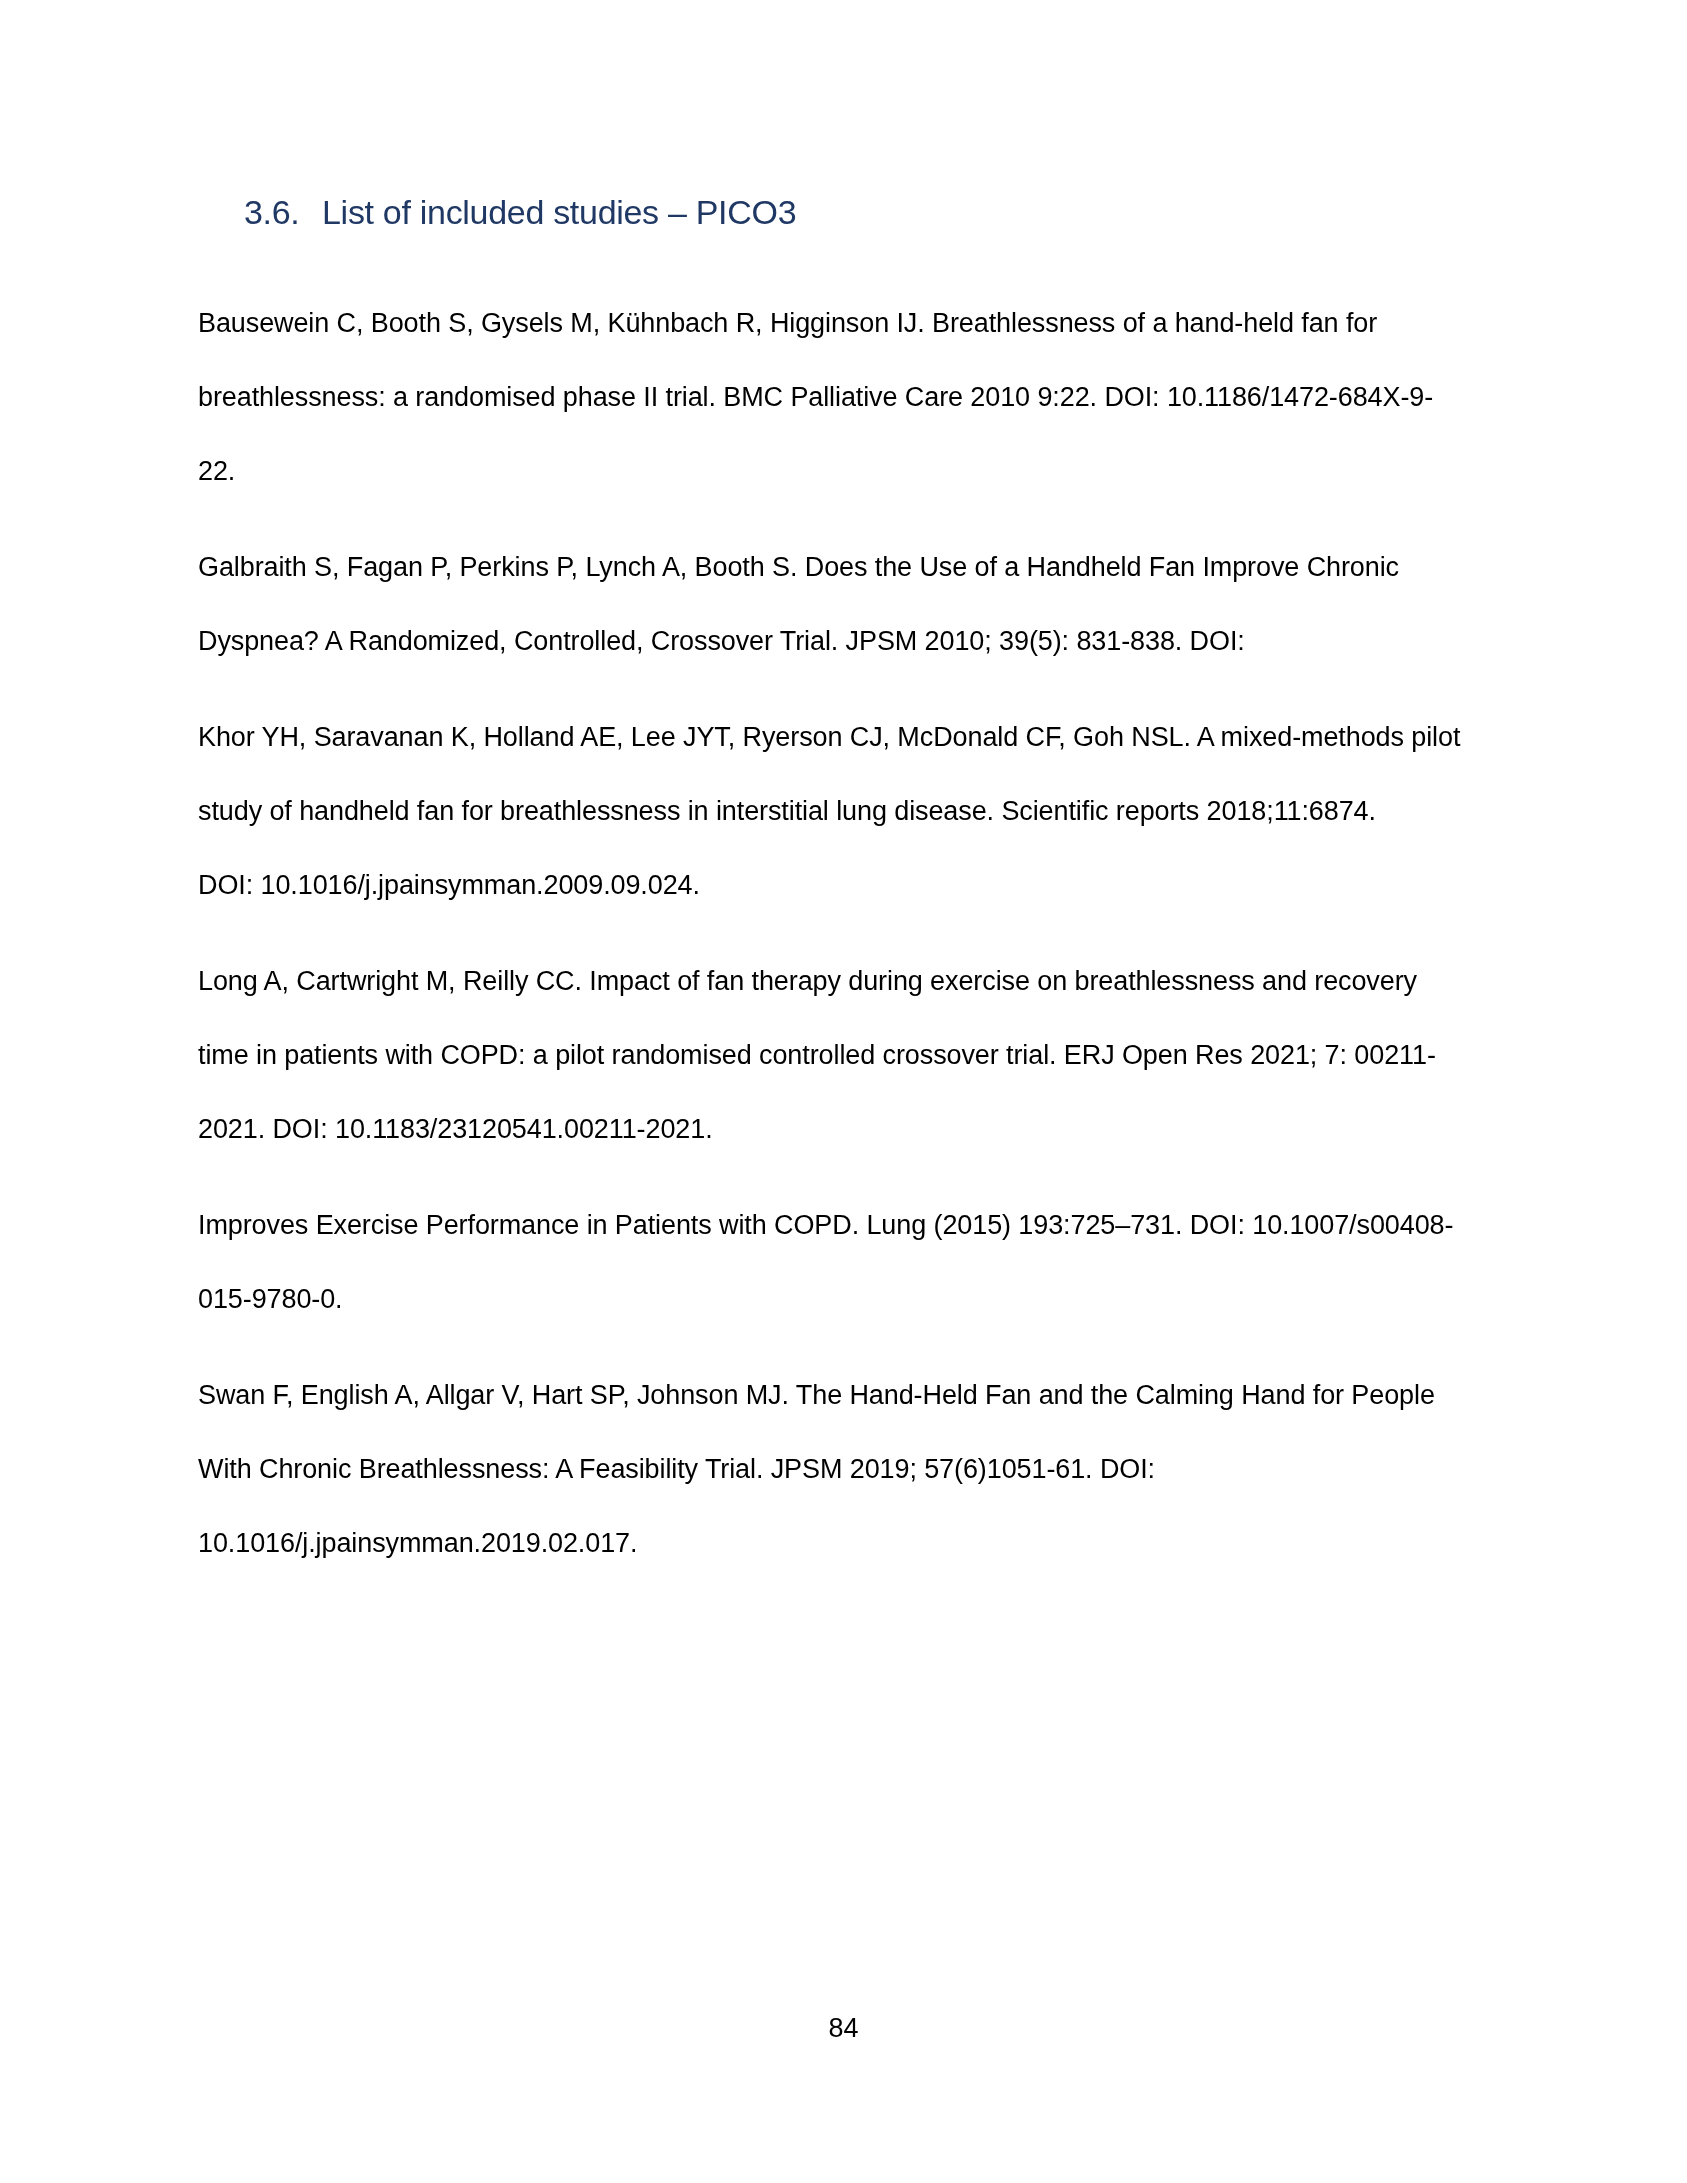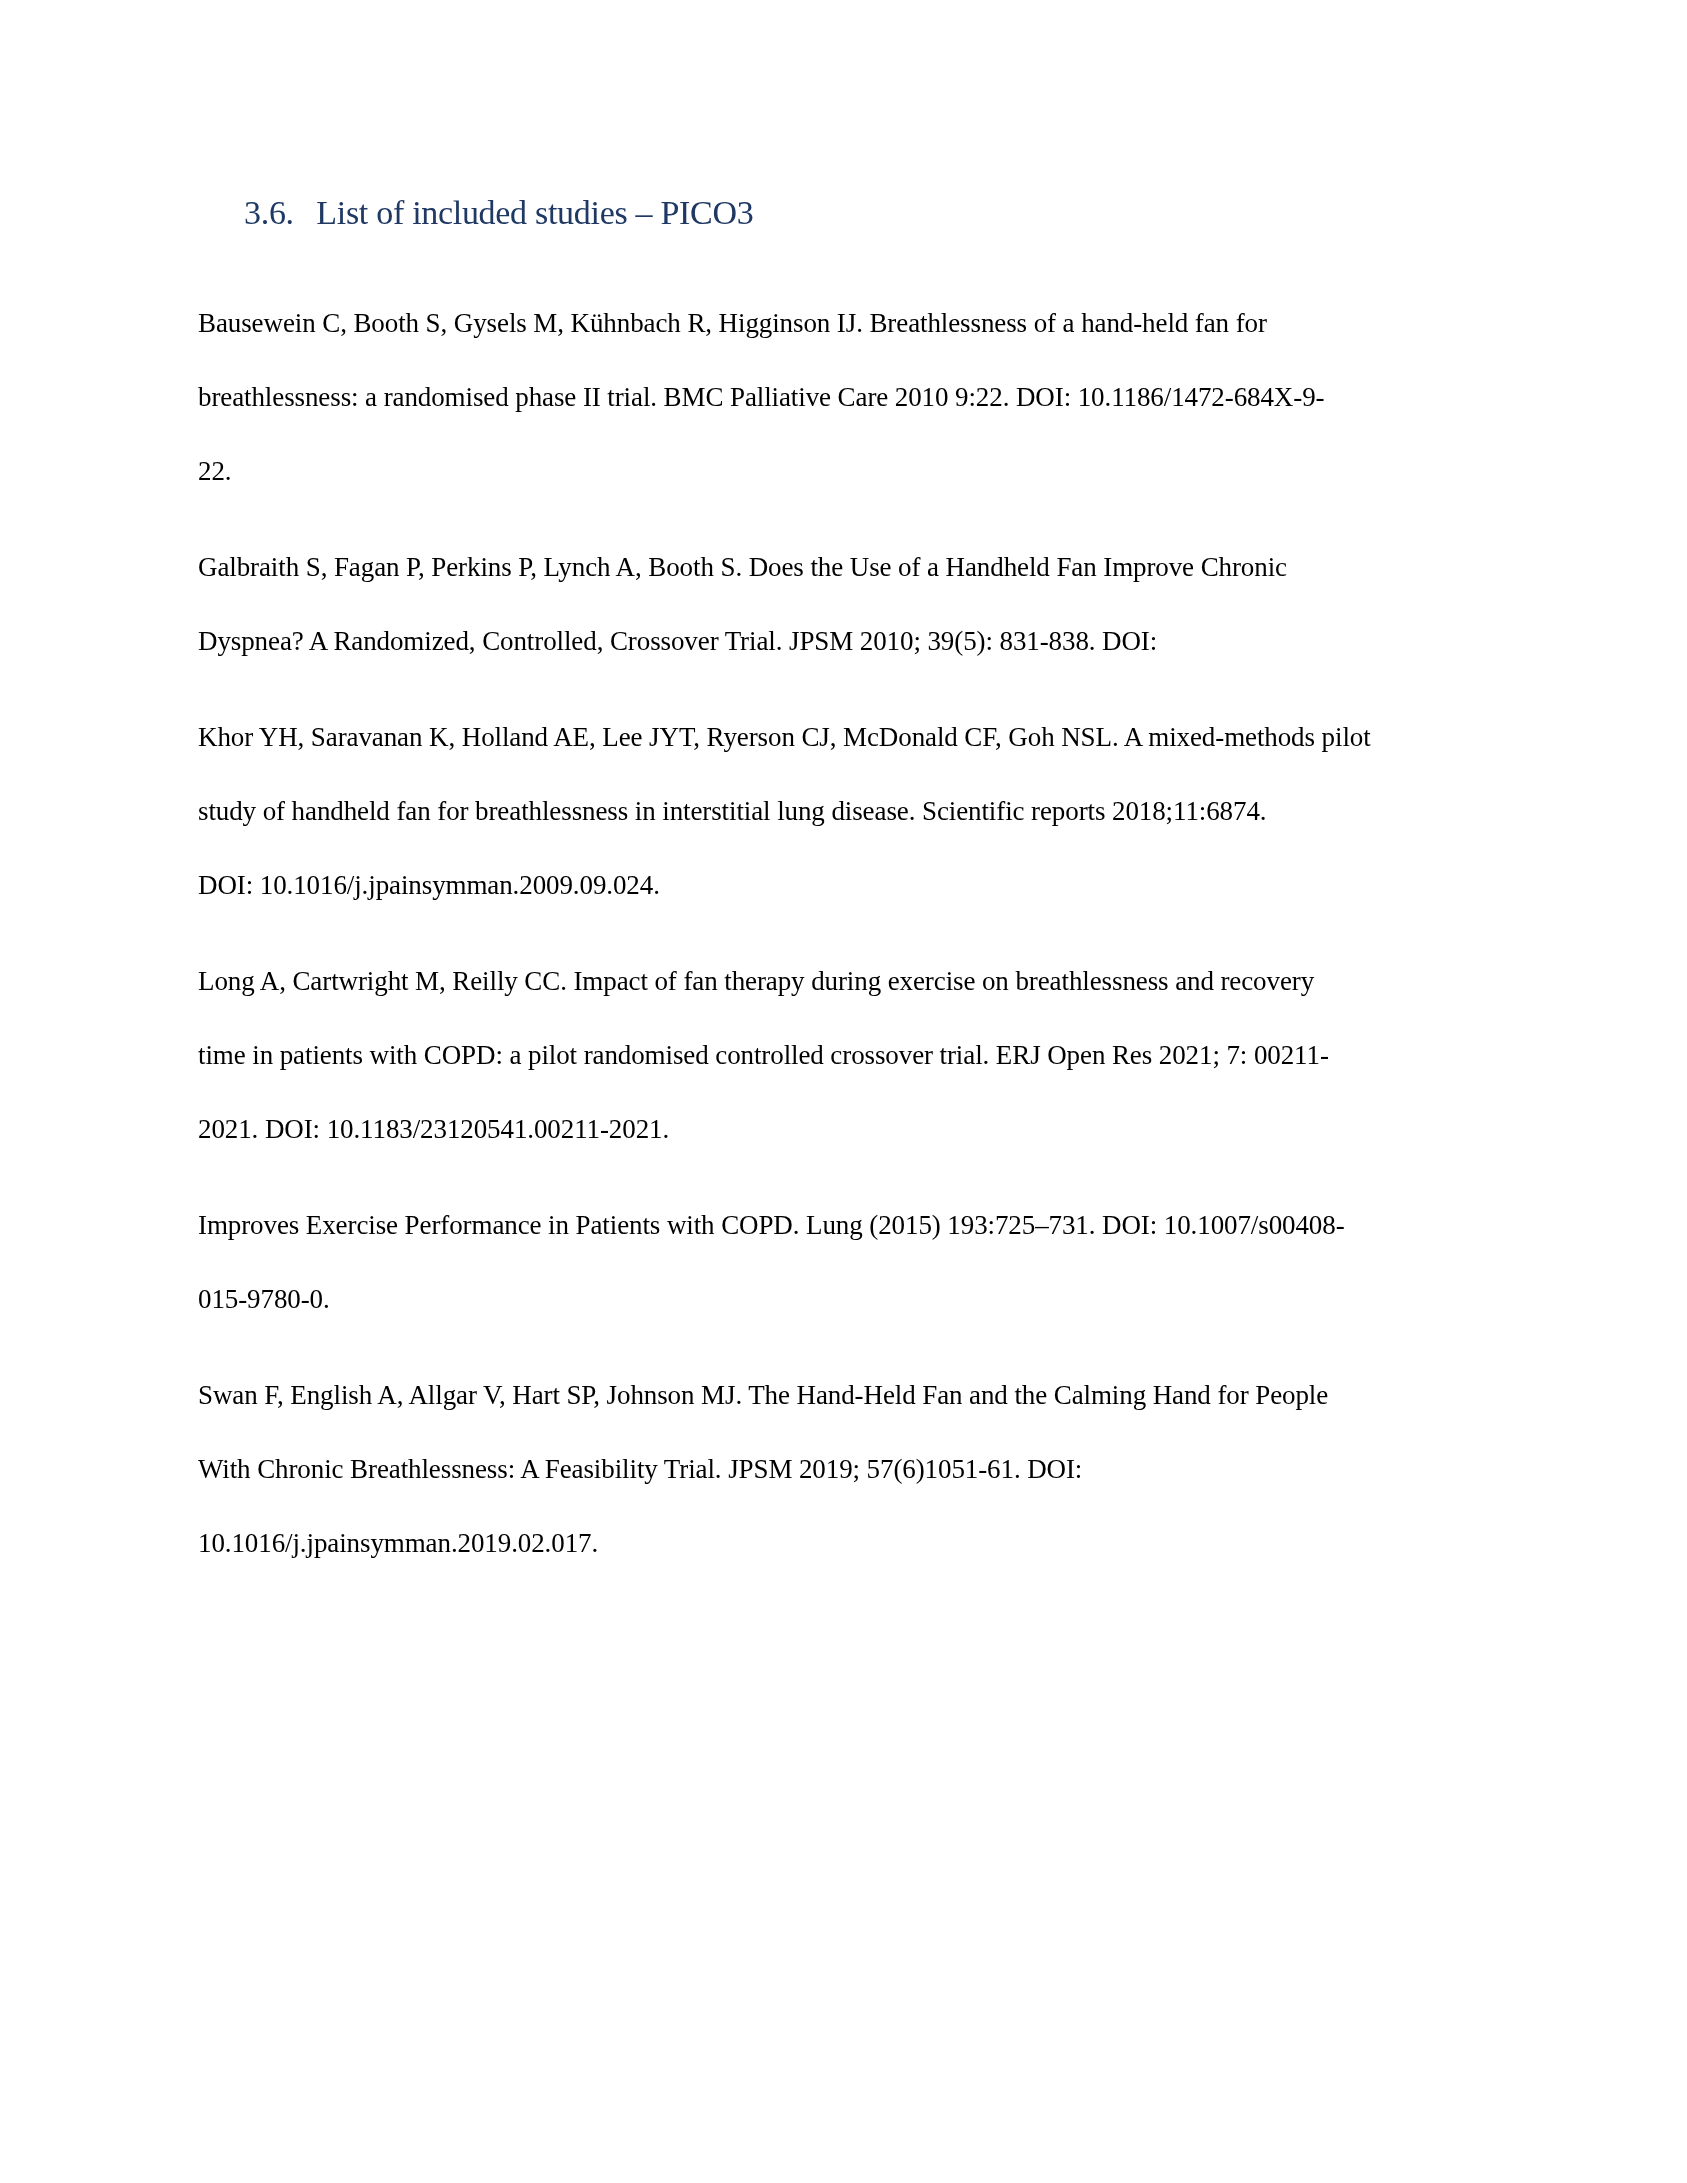--- a/index.html
+++ b/index.html
@@ -5,21 +5,21 @@
   html, body {
     margin: 0;
     padding: 0;
     background: #ffffff;
   }
   .page {
     position: relative;
     width: 1687px;
     height: 2183px;
     background: #ffffff;
-    font-family: Liberation Serif, serif;
+    font-family: Liberation Sans, sans-serif;
     overflow: hidden;
   }
   .content {
     padding: 191px 192px 0 198px;
   }
   .section-heading {
     margin: 0 0 52px 46px;
     font-size: 34px;
     font-weight: 400;
     letter-spacing: -0.3px;
@@ -90,14 +90,15 @@
     </div>
 
     <div class="ref">
       <span class="line">Swan F, English A, Allgar V, Hart SP, Johnson MJ. The Hand-Held Fan and the Calming Hand for People</span>
       <span class="line">With Chronic Breathlessness: A Feasibility Trial. JPSM 2019; 57(6)1051-61. DOI:</span>
       <span class="line">10.1016/j.jpainsymman.2019.02.017.</span>
     </div>
 
   </div>
 
+  <div class="page-number">84</div>
 </div>
 
 
 </body></html>

